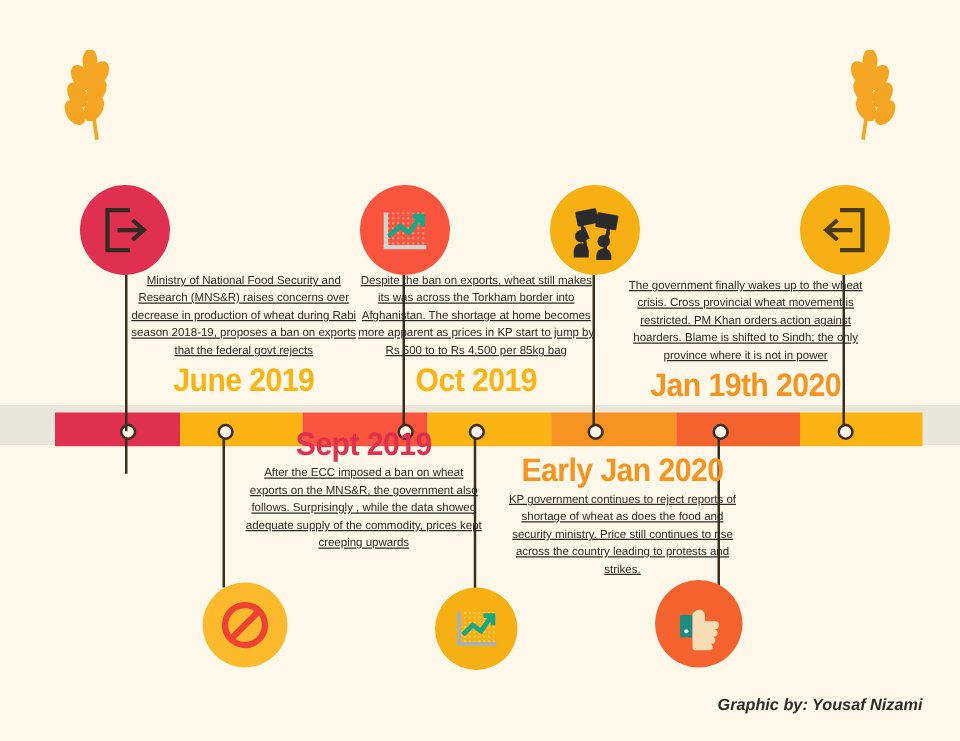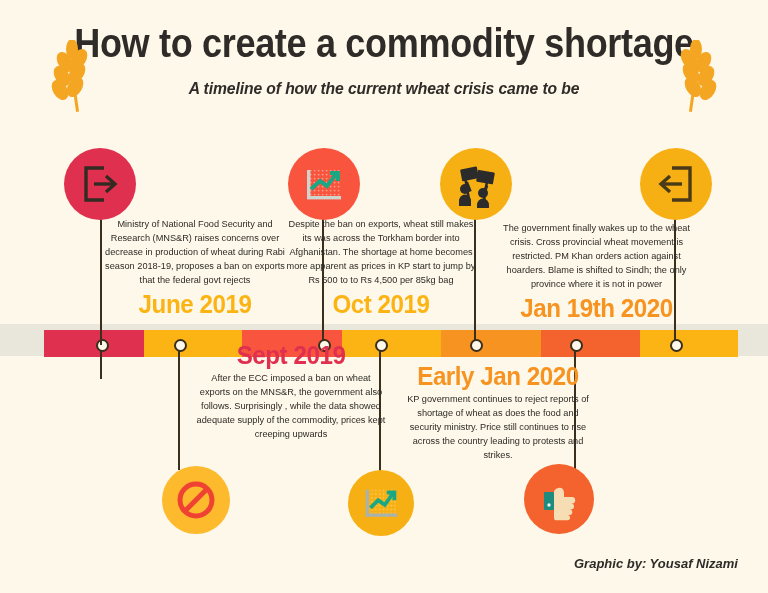--- a/index.html
+++ b/index.html
@@ -40,43 +40,39 @@
     position:absolute;width:9px;height:9px;border-radius:50%;
     border:2.5px solid #3a2f1d;background:#fdf8e9;
   }
 
   
   .circle{position:absolute;border-radius:50%;display:flex;align-items:center;justify-content:center;}
 
   
   .block{position:absolute;text-align:center;}
   .block .body{
-    font-size:9.2px;line-height:1.52;color:#2d2a26;font-weight:400;
+    font-size:9.2px;line-height:1.52;color:#2d2a26;font-weight:400;text-decoration:underline;
   }
   .block .date{
     font-size:26px;font-weight:700;line-height:1;letter-spacing:-0.5px;
     transform:scaleX(0.93);
   }
   .block.top .date{margin-top:3px;}
   .block.bottom .date{margin-bottom:4px;}
 
   .credit{
     position:absolute;right:30px;bottom:22px;
     font-size:13px;font-weight:700;font-style:italic;color:#2f2b28;margin-top:16px;
   }
 </style>
 </head>
 <body>
 
 <div class="canvas">
 
-  <div class="header">
-    <div class="title">How to create a commodity shortage</div>
-    <div class="subtitle">A timeline of how the current wheat crisis came to be</div>
-  </div>
 
   <div class="wheat left">
     <svg viewBox="0 0 52 72" width="52" height="72">
       <g fill="#f4a623">
         <path d="M25 72 L25 30 L28 30 L28 72 Z" transform="rotate(-8 26 50)"></path>
         <ellipse cx="17" cy="22" rx="7" ry="11" transform="rotate(-32 17 22)"></ellipse>
         <ellipse cx="31" cy="19" rx="7" ry="11" transform="rotate(32 31 19)"></ellipse>
         <ellipse cx="14" cy="36" rx="7" ry="11" transform="rotate(-32 14 36)"></ellipse>
         <ellipse cx="29" cy="33" rx="7" ry="11" transform="rotate(32 29 33)"></ellipse>
         <ellipse cx="12" cy="50" rx="7" ry="11" transform="rotate(-32 12 50)"></ellipse>

